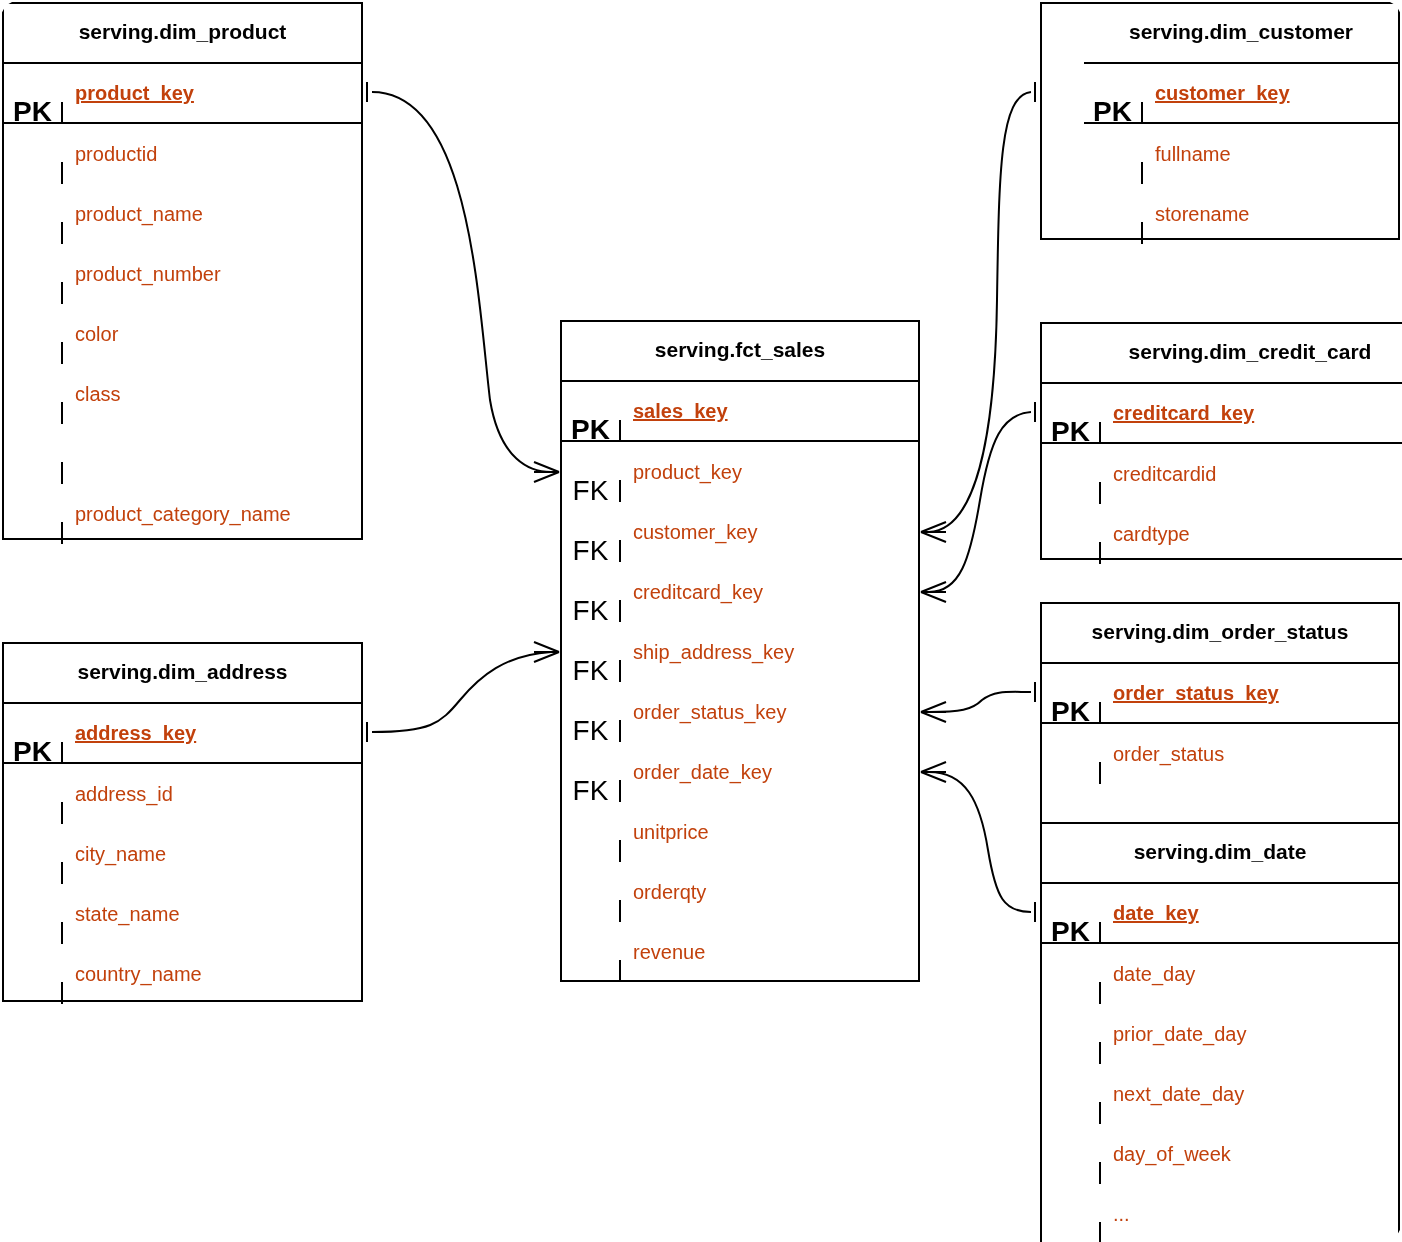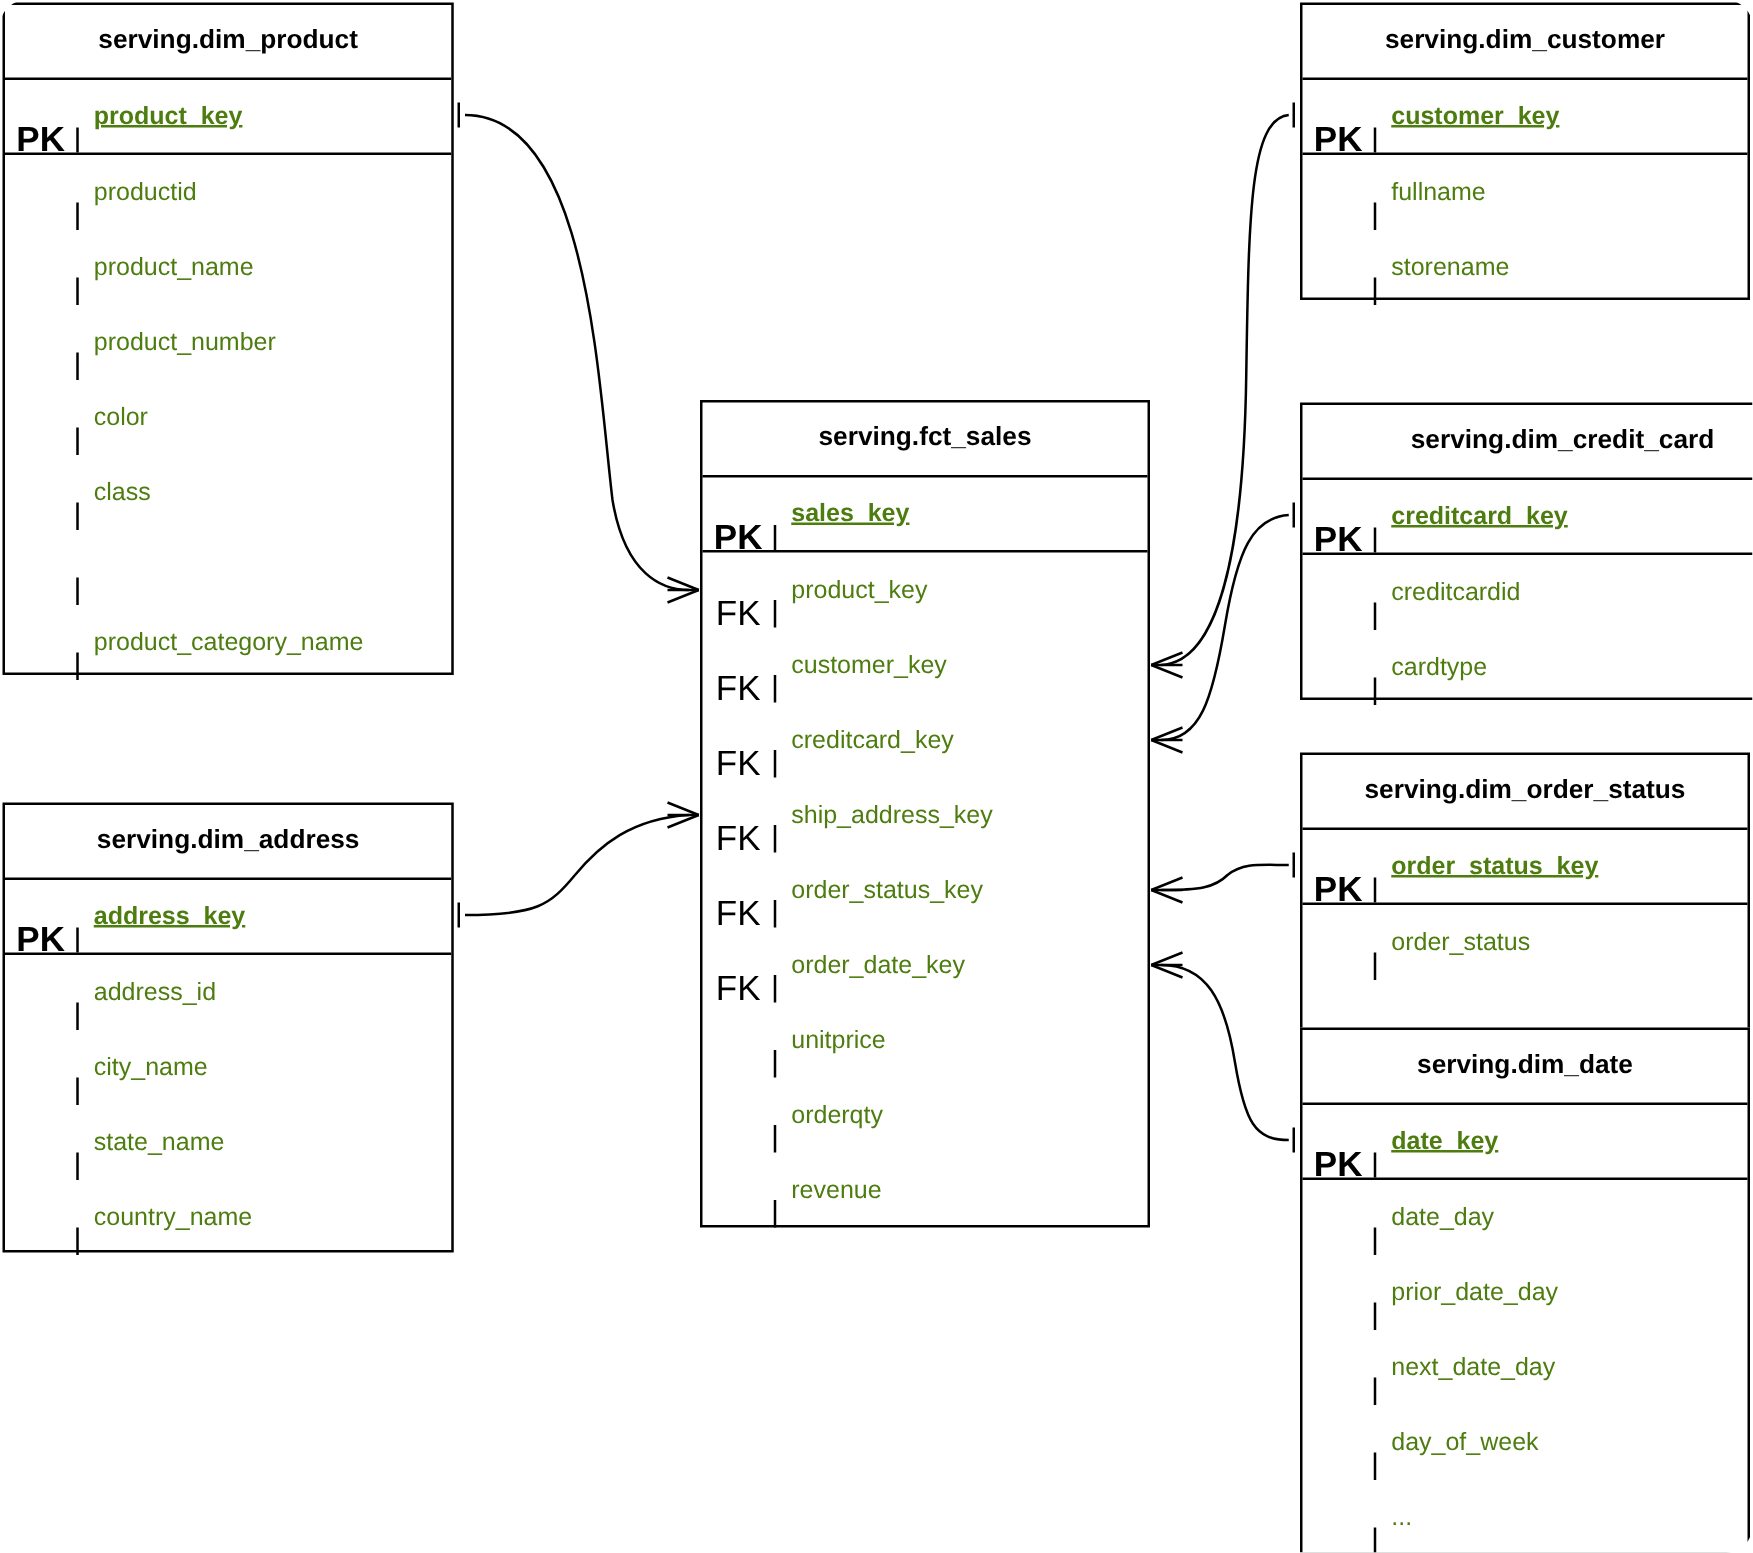--- a/index.html
+++ b/index.html
@@ -64,21 +64,21 @@
     font-weight: normal;
   }
   .ent-row .fieldcol {
     box-sizing: border-box;
     flex: 1 1 auto;
     align-self: stretch;
     display: flex;
     align-items: center;
     padding-left: 12px;
     font-size: 20px;
-    color: #4d7c0f;
+    color: #c2410c;
     line-height: 1.12;
   }
   .ent-row .fieldcol.is-key {
     font-weight: bold;
     text-decoration: underline;
   }
   .ent-row .fieldcol.wrap {
     display: block;
     padding-top: 6px;
     white-space: normal;
@@ -249,21 +249,21 @@
         </div>
         <div class="ent-row">
           <div class="keycol fk-label"></div>
           <div class="fieldcol">orderqty</div>
         </div>
         <div class="ent-row">
           <div class="keycol fk-label"></div>
           <div class="fieldcol">revenue</div>
         </div>
       </div>
-      <div class="entity" style="left: 1040px; top: 2px; width: 360px; height: 238px;">
+      <div class="entity" style="left: 1040px; top: 2px; width: 360px; height: 238px; padding-left: 42px;">
         <div class="ent-title">serving.dim_customer</div>
         <div class="ent-row pk-row">
           <div class="keycol pk-label">PK</div>
           <div class="fieldcol is-key">customer_key</div>
         </div>
         <div class="ent-row">
           <div class="keycol fk-label"></div>
           <div class="fieldcol">fullname</div>
         </div>
         <div class="ent-row">

